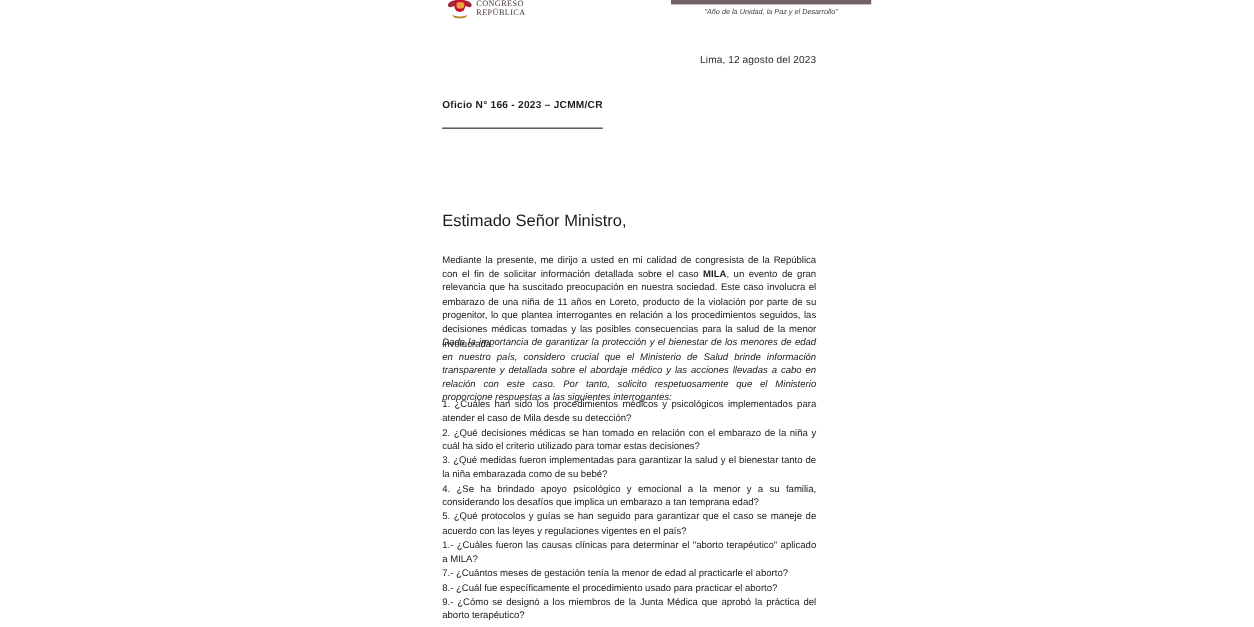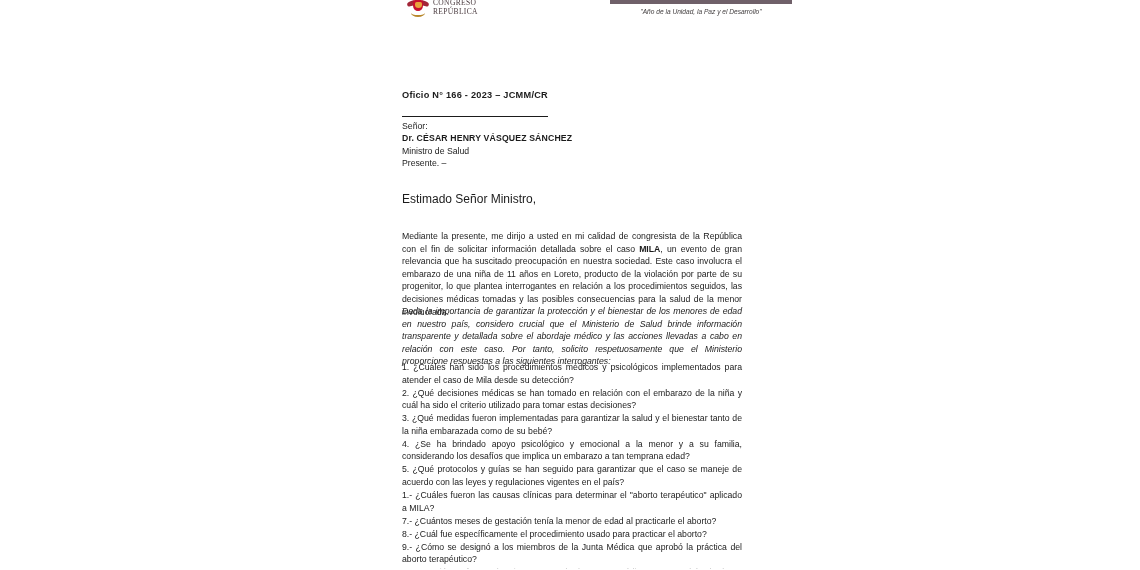--- a/index.html
+++ b/index.html
@@ -153,21 +153,21 @@
   }
   .addressee .strong {
     font-weight: bold;
     letter-spacing: 0.15px;
   }
 
   .greeting {
     position: absolute;
     left: 402px;
     top: 192px;
-    font-size: 12px;
+    font-size: 15px;
     color: #1b1b1b;
   }
 
   .para {
     position: absolute;
     left: 402px;
     width: 340px;
     font-size: 8.7px;
     line-height: 12.6px;
     text-align: justify;
@@ -225,29 +225,24 @@
       </div>
     </div>
 
     <div class="banner">
       
     </div>
 
     <div class="motto">"Año de la Unidad, la Paz y el Desarrollo"</div>
   </div>
 
+  <div class="date-line">Lima, 12 agosto del 2023</div>
 
   <div class="oficio">Oficio N° 166 - 2023 – JCMM/CR</div>
 
-  <div class="addressee">
-    <div>Señor:</div>
-    <div class="strong">Dr. CÉSAR HENRY VÁSQUEZ SÁNCHEZ</div>
-    <div>Ministro de Salud</div>
-    <div>Presente. –</div>
-  </div>
 
   <div class="greeting">Estimado Señor Ministro,</div>
 
   <div class="para para-1">
     <span>Mediante la presente, me dirijo a usted en mi calidad de congresista de la República con el fin de solicitar información detallada sobre el caso </span><b>MILA</b><span>, un evento de gran relevancia que ha suscitado preocupación en nuestra sociedad. Este caso involucra el embarazo de una niña de 11 años en Loreto, producto de la violación por parte de su progenitor, lo que plantea interrogantes en relación a los procedimientos seguidos, las decisiones médicas tomadas y las posibles consecuencias para la salud de la menor involucrada.</span>
   </div>
 
   <div class="para para-2">Dada la importancia de garantizar la protección y el bienestar de los menores de edad en nuestro país, considero crucial que el Ministerio de Salud brinde información transparente y detallada sobre el abordaje médico y las acciones llevadas a cabo en relación con este caso. Por tanto, solicito respetuosamente que el Ministerio proporcione respuestas a las siguientes interrogantes:</div>
 
   <div class="questions">

